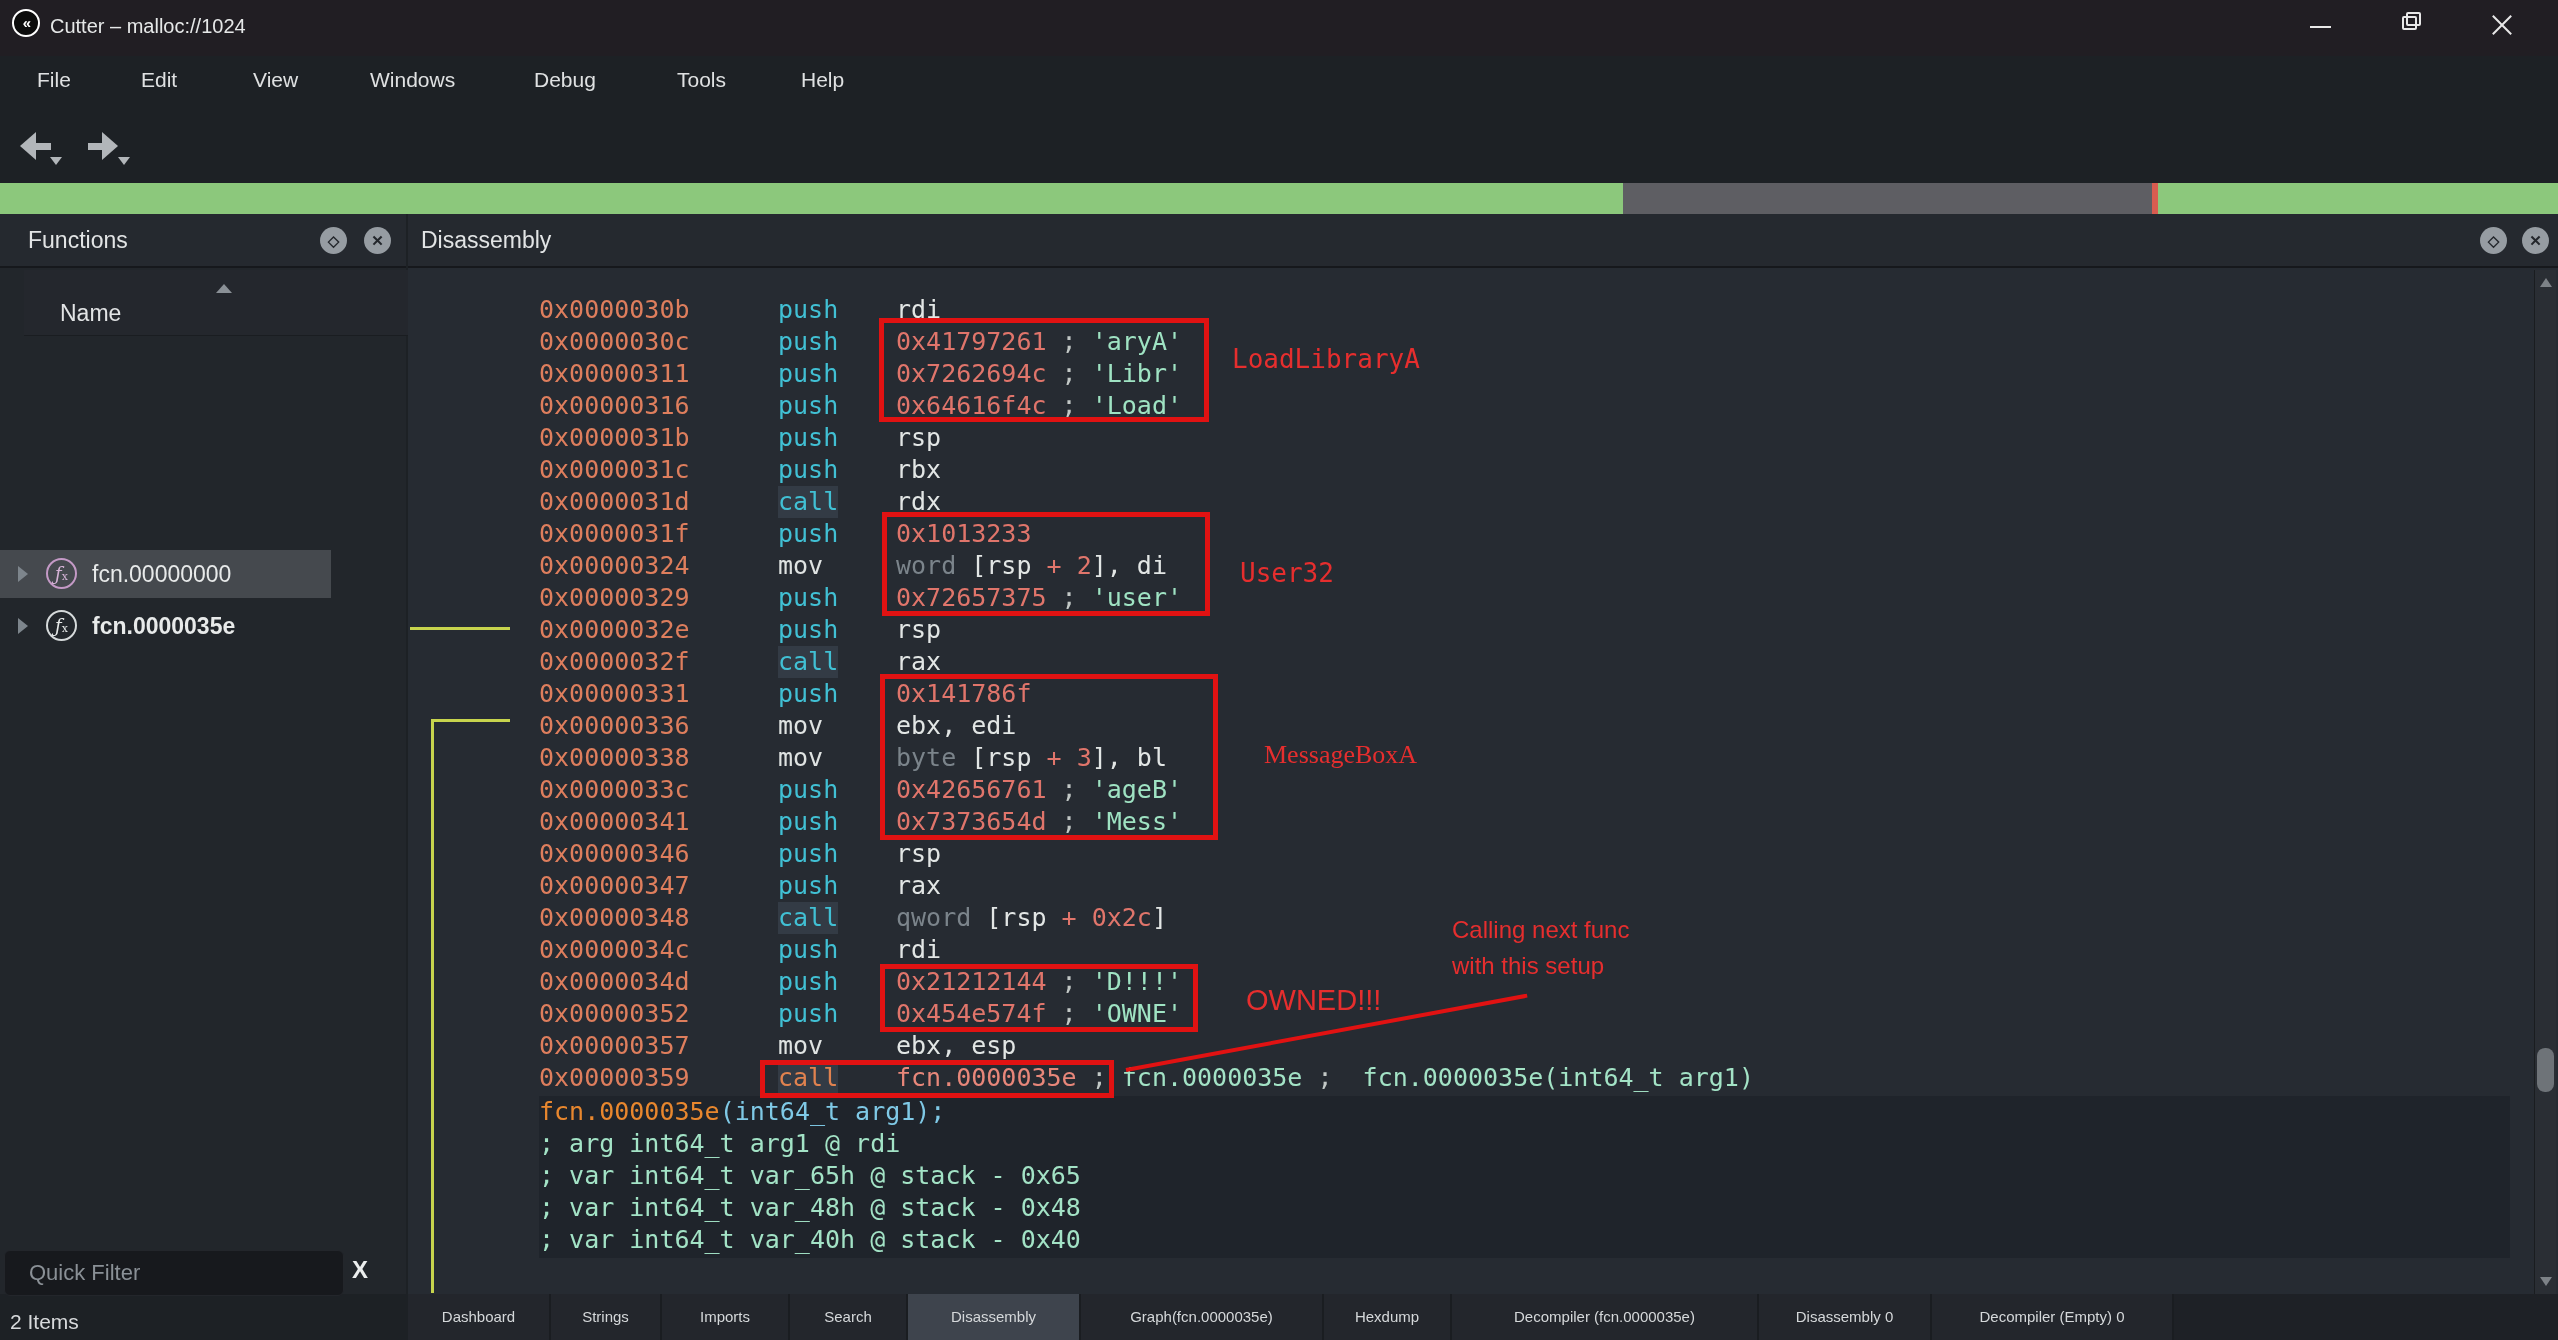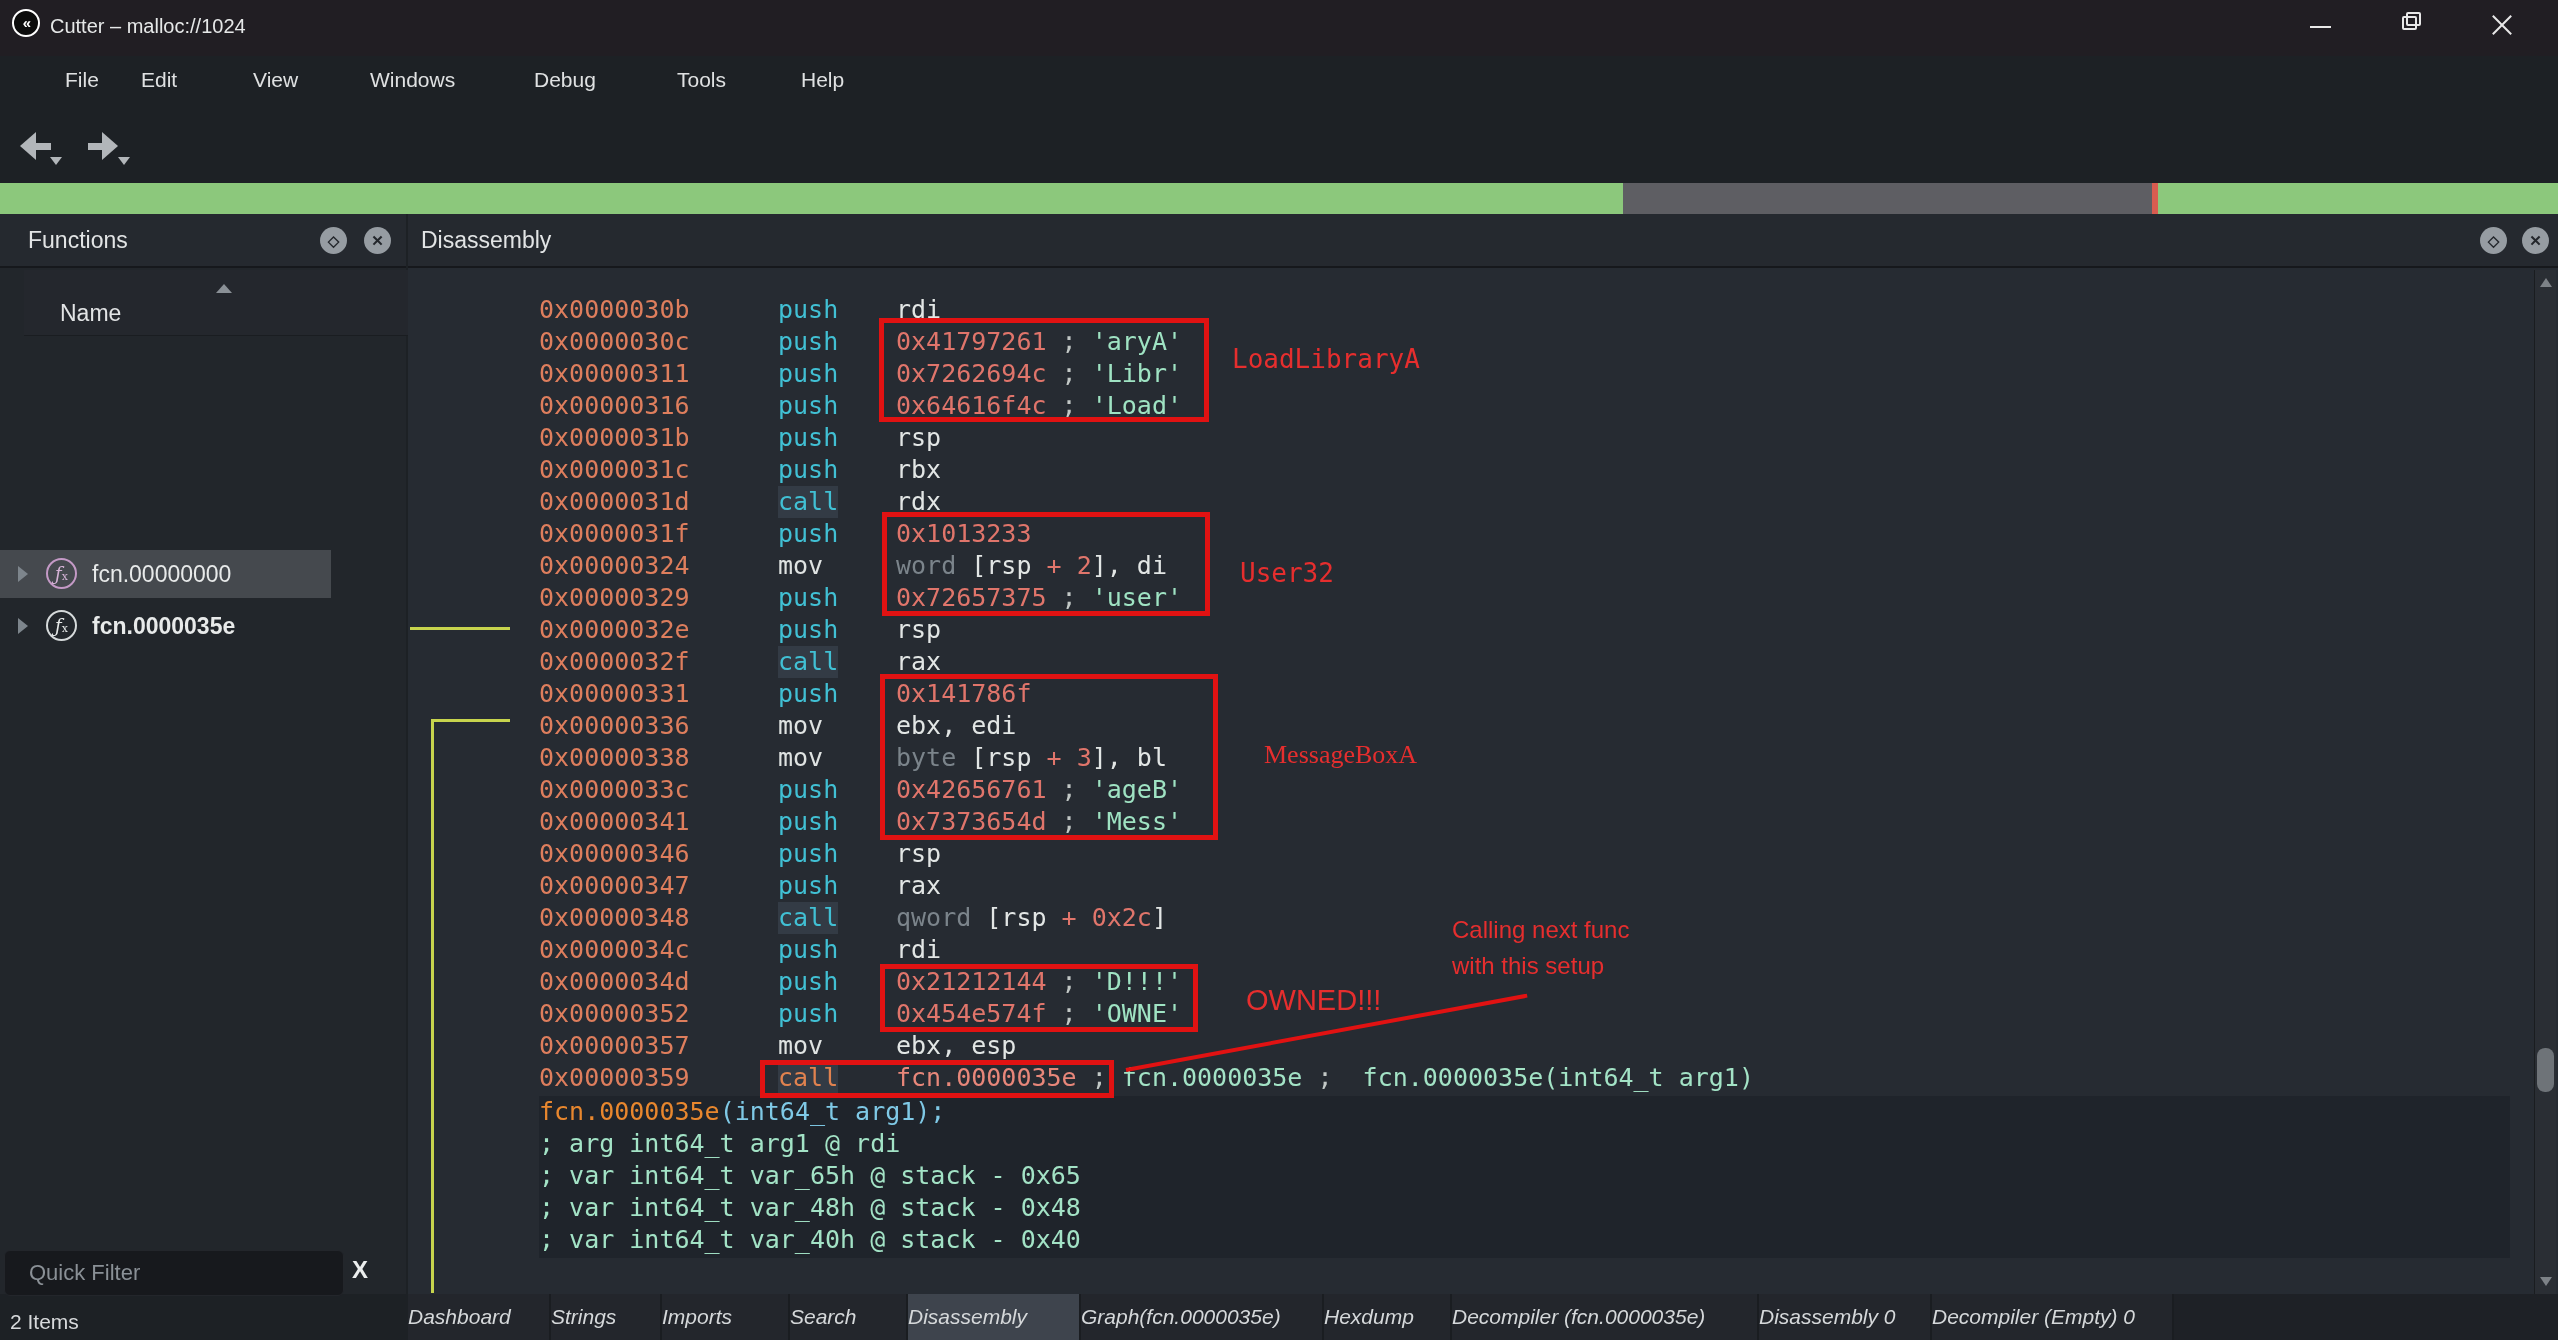--- a/index.html
+++ b/index.html
@@ -92,21 +92,21 @@
   #sb-thumb { position:absolute; left:2px; top:778px; width:17px; height:44px; background:#6e7378; border-radius:8px; }
   
   .redbox { position:absolute; border:5px solid #e11212; }
   .redlabel { position:absolute; color:#e62e2e; }
   .red-mono { font-family:"DejaVu Sans Mono", monospace; font-size:26px; }
   .red-sans { font-family:"Liberation Sans", sans-serif; font-size:26px; }
   #redline { position:absolute; left:1126px; top:1068px; width:408px; height:4px; background:#e11212;
              transform:rotate(-10.5deg); transform-origin:0 50%; }
   
   #tabbar { position:absolute; left:408px; top:1294px; width:2150px; height:46px; background:#1a1d21; display:flex; gap:2px; }
-  .tab { height:46px; line-height:46px; text-align:left; font-size:21px; color:#d5d8da; background:#23262c; flex:none;font-style:italic; }
+  .tab { height:46px; line-height:46px; text-align:center; font-size:15px; color:#d5d8da; background:#23262c; flex:none; }
   .tab.active { background:#3e444d; }
   #tab-fill { flex:1; background:#1e2126; }
 </style>
 </head>
 <body>
 
 <div id="win">
 
   <div id="titlebar">
     <div id="logo">«</div>
@@ -118,21 +118,21 @@
         <div class="sq2"></div>
         <div class="sq1"></div>
       </div>
     <div class="winbtn" id="btn-close">
         <div class="x1"></div>
         <div class="x2"></div>
       </div>
   </div>
 
   <div id="menubar">
-      <div class="menu-item" style="left: 29px; margin-left: 28px;">File</div>
+      <div class="menu-item" style="left: 29px;">File</div>
       <div class="menu-item" style="left: 133px;">Edit</div>
       <div class="menu-item" style="left: 245px;">View</div>
       <div class="menu-item" style="left: 362px;">Windows</div>
       <div class="menu-item" style="left: 526px;">Debug</div>
       <div class="menu-item" style="left: 669px;">Tools</div>
       <div class="menu-item" style="left: 793px;">Help</div>
     </div>
 
   <div id="toolbar">
     <div class="navarrow" id="nav-back">

